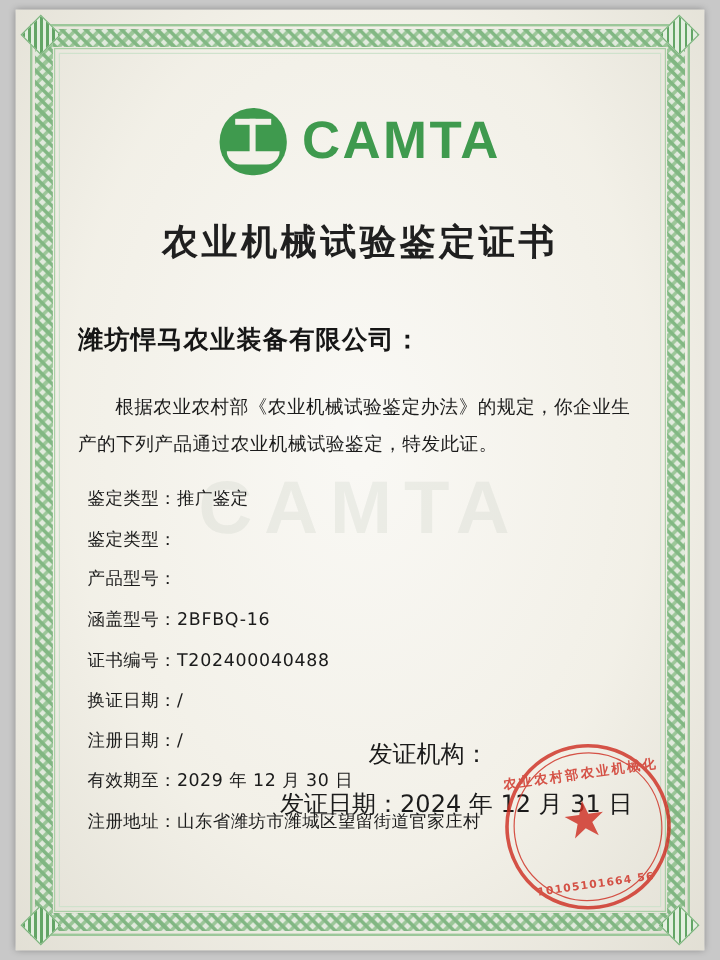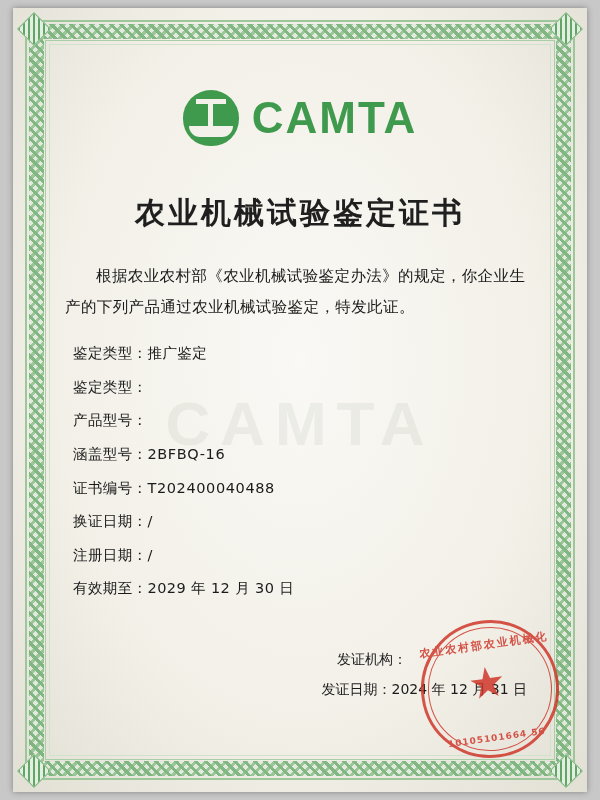--- a/index.html
+++ b/index.html
@@ -174,21 +174,21 @@
   .logo-text {
     font-family: "Liberation Sans", sans-serif;
     font-size: 44px;
     font-weight: bold;
     letter-spacing: 2px;
     color: #3f9a4e;
     line-height: 1;
   }
 
   .cert-title {
-    margin-top: 47px;
+    margin-top: 36px;
     text-align: center;
     font-size: 30px;
     font-weight: bold;
     letter-spacing: 3px;
     color: #1f1f1f;
     font-family: "DejaVu Sans", sans-serif;
   }
 
   .recipient {
     margin-top: 46px;
@@ -227,23 +227,23 @@
   }
   .field-value.mono {
     font-family: "DejaVu Sans", sans-serif;
     letter-spacing: 0.6px;
   }
 
   
   .issuer-block {
     position: absolute;
     right: 8px;
-    bottom: 36px;
+    bottom: 49px;
     text-align: center;
-    font-size: 14px;
+    font-size: 20px;
     line-height: 2.1;
     color: #1b1b1b;
   }
   .issuer-row {
     display: flex;
     justify-content: flex-end;
     white-space: nowrap;
   }
   .issuer-value {
     min-width: 120px;
@@ -331,20 +331,21 @@
       <div class="logo-mark">
         <div class="leaf"></div>
         <div class="crossbar"></div>
         <div class="stem"></div>
       </div>
       <div class="logo-text">CAMTA</div>
     </div>
 
     <div class="cert-title">农业机械试验鉴定证书</div>
 
+    <div class="recipient">潍坊悍马农业装备有限公司：</div>
 
     <div class="body-text">根据农业农村部《农业机械试验鉴定办法》的规定，你企业生产的下列产品通过农业机械试验鉴定，特发此证。</div>
 
     <div class="fields">
       <div class="field-row">
         <span class="field-label">鉴定类型：</span>
         <span class="field-value">推广鉴定</span>
       </div>
       <div class="field-row">
         <span class="field-label">鉴定类型：</span>
@@ -364,20 +365,24 @@
         <span class="field-label">换证日期：</span>
         <span class="field-value">/</span>
       </div>
       <div class="field-row">
         <span class="field-label">注册日期：</span>
         <span class="field-value">/</span>
       </div>
       <div class="field-row">
         <span class="field-label">有效期至：</span>
         <span class="field-value">2029 年 12 月 30 日</span>
+      </div>
+      <div class="field-row">
+        <span class="field-label">注册地址：</span>
+        <span class="field-value">山东省潍坊市潍城区望留街道官家庄村</span>
       </div>
     </div>
 
     <div class="issuer-block">
       <div class="issuer-row">
         <span>发证机构：</span>
         <span class="issuer-value"></span>
       </div>
       <div class="issuer-row">
         <span>发证日期：</span>

